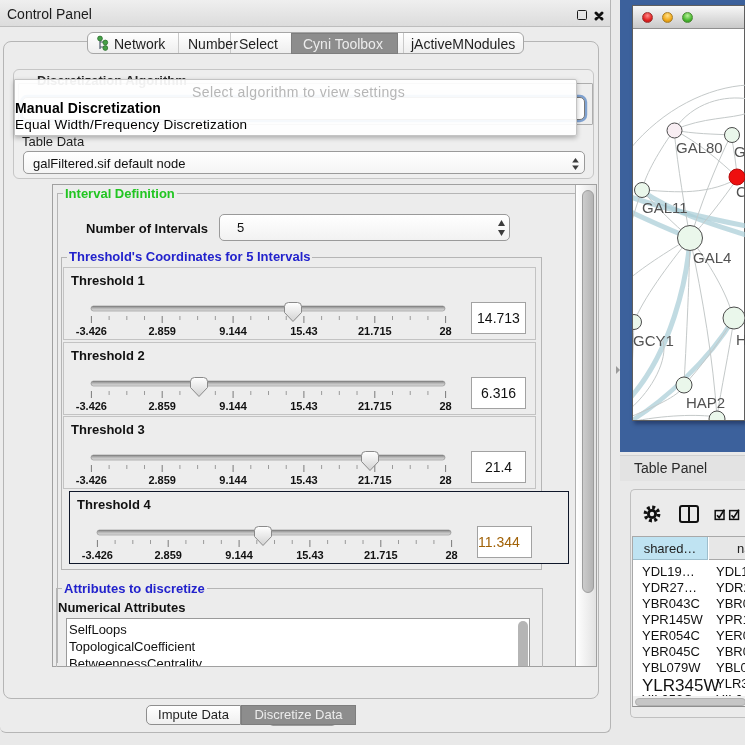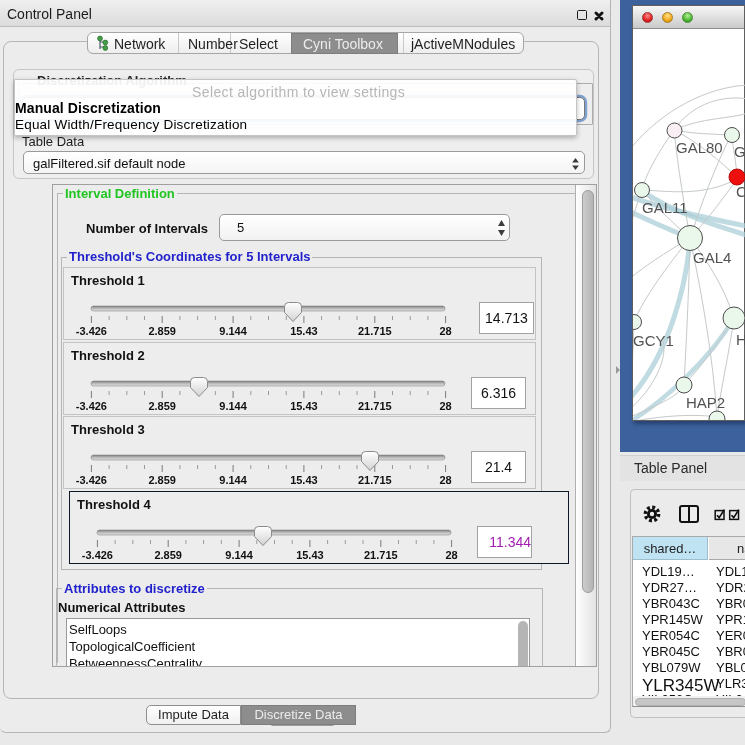--- a/index.html
+++ b/index.html
@@ -98,21 +98,21 @@
           <text x="239.89999999999998" y="67" text-anchor="middle" font-size="11" font-weight="bold" font-family="Liberation Sans, sans-serif" fill="#111">15.43</text>
           <line x1="310.8" y1="48" x2="310.8" y2="55" stroke="#7a7a7a" stroke-width="1"></line>
           <line x1="328.51" y1="48" x2="328.51" y2="52" stroke="#9a9a9a" stroke-width="1"></line>
           <line x1="346.22" y1="48" x2="346.22" y2="52" stroke="#9a9a9a" stroke-width="1"></line>
           <line x1="363.93" y1="48" x2="363.93" y2="52" stroke="#9a9a9a" stroke-width="1"></line>
           <text x="310.8" y="67" text-anchor="middle" font-size="11" font-weight="bold" font-family="Liberation Sans, sans-serif" fill="#111">21.715</text>
           <line x1="381.6" y1="48" x2="381.6" y2="55" stroke="#7a7a7a" stroke-width="1"></line>
           <text x="381.6" y="67" text-anchor="middle" font-size="11" font-weight="bold" font-family="Liberation Sans, sans-serif" fill="#111">28</text>
           <path d="M 220.5 44.5 v-6 a4 4 0 0 1 4 -4 h9 a4 4 0 0 1 4 4 v6 l -8.5 9 z" fill="url(#thg)" stroke="#8a8a8a" stroke-width="1"></path>
         </svg>
-        <div class="abs" style="left:407px;top:34px;width:55px;height:32px;background:#fff;border:1px solid #a2a2a2;text-align:center;font-size:14px;color:#111;line-height:30px;margin-left:8px;">14.713</div>
+        <div class="abs" style="left:407px;top:34px;width:55px;height:32px;background:#fff;border:1px solid #a2a2a2;text-align:center;font-size:14px;color:#111;line-height:30px;">14.713</div>
       </div><div class="abs" style="left:63px;top:341.5px;width:473px;height:73px;border:1px solid #c3c3c3;background:#ededed;">
         <div class="txt" style="left:7px;top:5px;font-size:13px;font-weight:bold;color:#111;">Threshold 2</div>
         <svg class="abs" style="left:0;top:0;" width="473" height="73" viewBox="0 0 473 73">
           <rect x="27" y="38" width="354" height="5" rx="2.5" fill="url(#trk)" stroke="#8a8a8a" stroke-width="0.6"></rect>
           <line x1="27.400000000000006" y1="48" x2="27.400000000000006" y2="55" stroke="#7a7a7a" stroke-width="1"></line>
           <line x1="45.11000000000001" y1="48" x2="45.11000000000001" y2="52" stroke="#9a9a9a" stroke-width="1"></line>
           <line x1="62.82000000000001" y1="48" x2="62.82000000000001" y2="52" stroke="#9a9a9a" stroke-width="1"></line>
           <line x1="80.53" y1="48" x2="80.53" y2="52" stroke="#9a9a9a" stroke-width="1"></line>
           <text x="27.400000000000006" y="67" text-anchor="middle" font-size="11" font-weight="bold" font-family="Liberation Sans, sans-serif" fill="#111">-3.426</text>
           <line x1="98.19999999999999" y1="48" x2="98.19999999999999" y2="55" stroke="#7a7a7a" stroke-width="1"></line>
@@ -200,21 +200,21 @@
           <text x="239.89999999999998" y="67" text-anchor="middle" font-size="11" font-weight="bold" font-family="Liberation Sans, sans-serif" fill="#111">15.43</text>
           <line x1="310.8" y1="48" x2="310.8" y2="55" stroke="#7a7a7a" stroke-width="1"></line>
           <line x1="328.51" y1="48" x2="328.51" y2="52" stroke="#9a9a9a" stroke-width="1"></line>
           <line x1="346.22" y1="48" x2="346.22" y2="52" stroke="#9a9a9a" stroke-width="1"></line>
           <line x1="363.93" y1="48" x2="363.93" y2="52" stroke="#9a9a9a" stroke-width="1"></line>
           <text x="310.8" y="67" text-anchor="middle" font-size="11" font-weight="bold" font-family="Liberation Sans, sans-serif" fill="#111">21.715</text>
           <line x1="381.6" y1="48" x2="381.6" y2="55" stroke="#7a7a7a" stroke-width="1"></line>
           <text x="381.6" y="67" text-anchor="middle" font-size="11" font-weight="bold" font-family="Liberation Sans, sans-serif" fill="#111">28</text>
           <path d="M 184.5 44.5 v-6 a4 4 0 0 1 4 -4 h9 a4 4 0 0 1 4 4 v6 l -8.5 9 z" fill="url(#thg)" stroke="#8a8a8a" stroke-width="1"></path>
         </svg>
-        <div class="abs" style="left:407px;top:34px;width:55px;height:32px;background:#fff;border:1px solid #a2a2a2;text-align:right;font-size:14px;color:#a21caf;line-height:30px;">11.344</div>
+        <div class="abs" style="left:407px;top:34px;width:55px;height:32px;background:#fff;border:1px solid #a2a2a2;text-align:left;font-size:14px;color:#a16207;line-height:30px;">11.344</div>
       </div><svg width="0" height="0">
         <defs>
           <linearGradient id="thg" x1="0" y1="0" x2="0" y2="1">
             <stop offset="0" stop-color="#ffffff"></stop>
             <stop offset="1" stop-color="#d2d2d2"></stop>
           </linearGradient>
           <linearGradient id="trk" x1="0" y1="0" x2="0" y2="1">
             <stop offset="0" stop-color="#787878"></stop>
             <stop offset="0.4" stop-color="#b2b2b2"></stop>
             <stop offset="1" stop-color="#e2e2e2"></stop>

